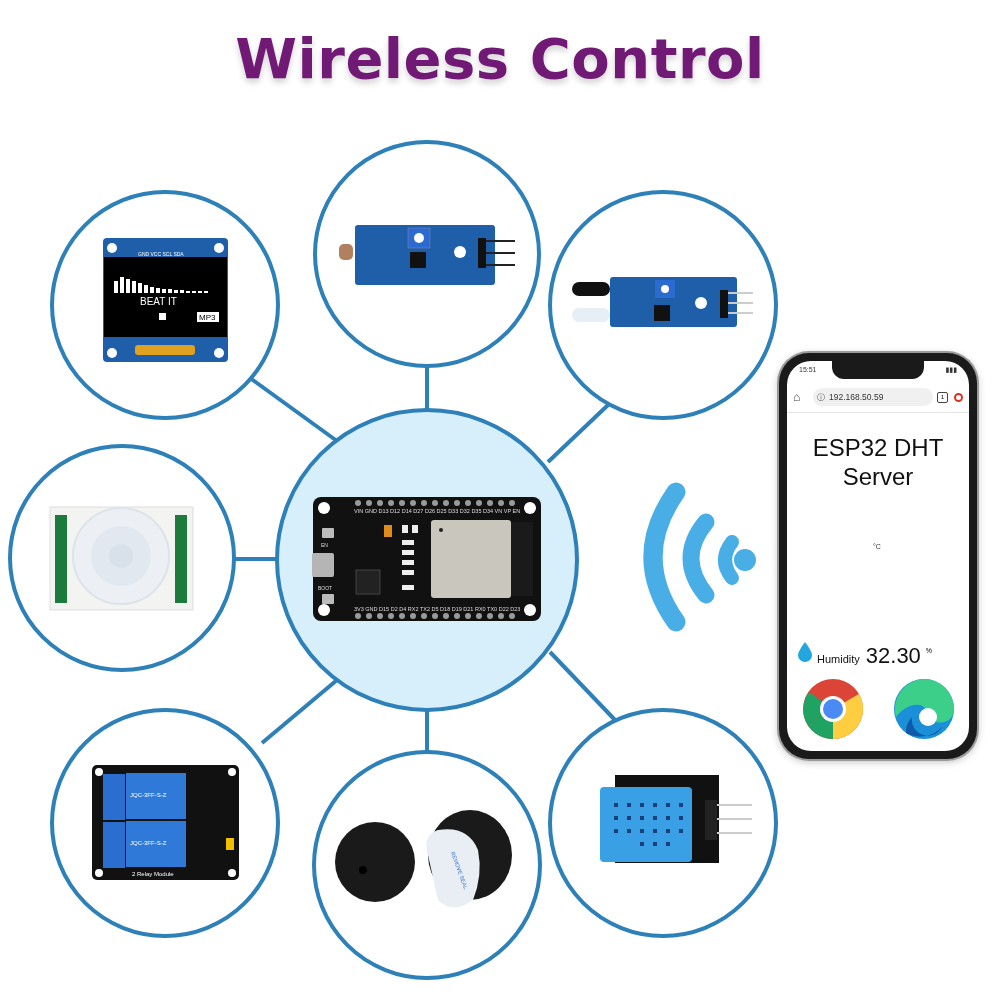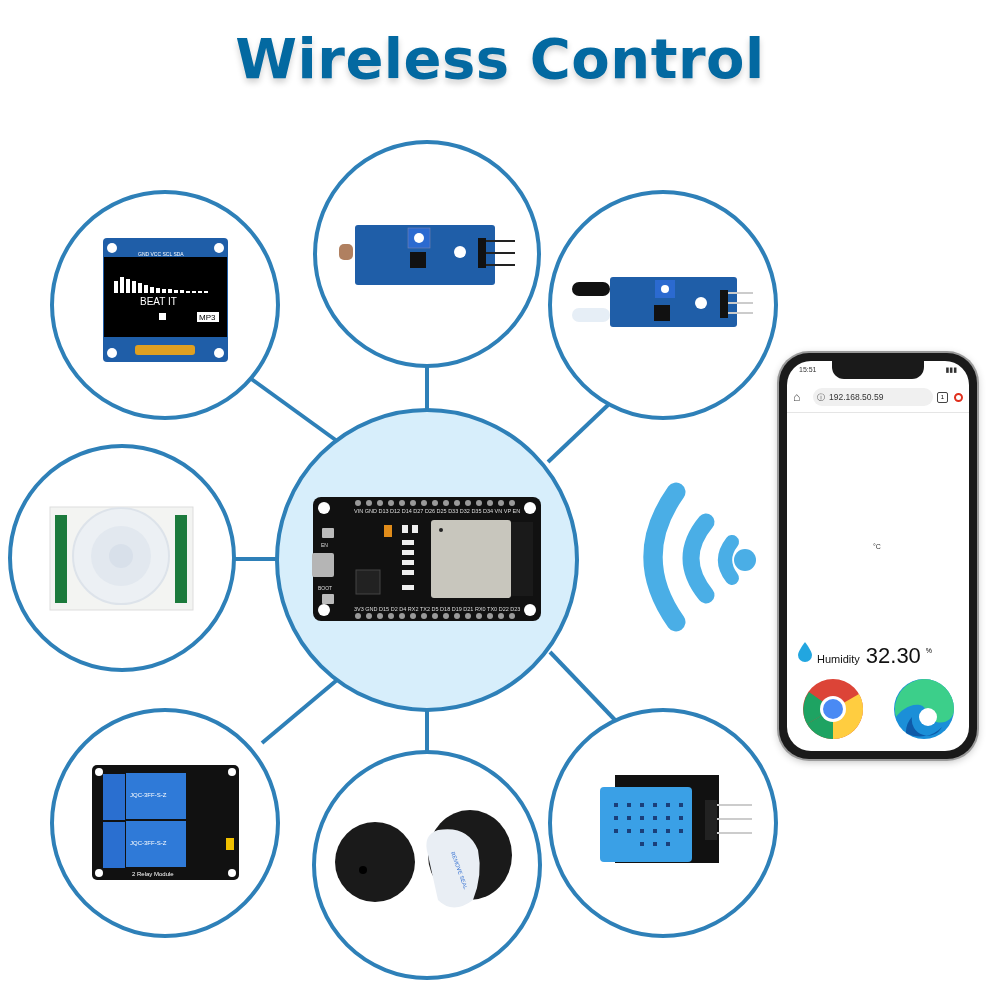--- a/index.html
+++ b/index.html
@@ -1,17 +1,17 @@
 <!DOCTYPE html>
 <html><head>
 <meta charset="utf-8">
 <style>
   html,body{margin:0;padding:0;background:#fff;}
   body{width:1000px;height:1000px;position:relative;overflow:hidden;font-family:"Liberation Sans","DejaVu Sans",sans-serif;}
-  .title{position:absolute;left:0;top:26px;width:1000px;text-align:center;font-family:"DejaVu Sans","Liberation Sans",sans-serif;font-weight:bold;font-size:56px;color:#0369a1;letter-spacing:0.5px;text-shadow:0 4px 6px rgba(0,0,0,0.18);}
+  .title{position:absolute;left:0;top:26px;width:1000px;text-align:center;font-family:"DejaVu Sans","Liberation Sans",sans-serif;font-weight:bold;font-size:56px;color:#701a75;letter-spacing:0.5px;text-shadow:0 4px 6px rgba(0,0,0,0.18);}
   svg.diagram{position:absolute;left:0;top:0;}
   .phone{position:absolute;left:779px;top:353px;width:198px;height:406px;border-radius:30px;background:#1a1a1a;box-shadow:0 0 0 2px #9a9a9a,0 2px 8px rgba(0,0,0,0.3);}
   .screen{position:absolute;left:8px;top:8px;right:8px;bottom:8px;border-radius:24px;background:#fff;overflow:hidden;}
   .notch{position:absolute;left:50%;top:0;width:92px;height:18px;margin-left:-46px;background:#1a1a1a;border-radius:0 0 12px 12px;}
   .statusbar{position:absolute;left:12px;top:5px;font-size:7px;color:#333;}
   .statusright{position:absolute;right:12px;top:5px;font-size:7px;color:#333;}
   .urlbar{position:absolute;left:6px;top:25px;right:6px;height:22px;display:flex;align-items:center;}
   .home-icon{font-size:12px;color:#444;width:16px;}
   .url{flex:1;height:18px;border-radius:9px;background:#f0f0f0;font-size:8.5px;color:#333;display:flex;align-items:center;padding-left:4px;margin:0 4px;}
   .url .info{font-size:8px;margin-right:4px;color:#555;}
@@ -257,20 +257,22 @@
       <span class="home-icon">⌂</span>
       <div class="url">
         <span class="info">ⓘ</span>
         <span>192.168.50.59</span>
       </div>
       <span class="tabs-icon">1</span>
       <span class="opera-icon"></span>
     </div>
     <div class="divider"></div>
     <div class="h1">
+      <div>ESP32 DHT</div>
+      <div>Server</div>
     </div>
     <div class="unit" style="top:182px;left:86px;">°C</div>
     <div class="row" style="top:232px;margin-top:48px;">
       <svg width="16" height="22" viewBox="0 0 16 22">
           <path d="M8 1 C8 1 1 10 1 14 A7 7 0 0 0 15 14 C15 10 8 1 8 1Z" fill="#22a6e0"></path>
         </svg>
       <span class="lbl">Humidity</span>
       <span class="val">32.30</span>
       <span style="font-size:7px;margin-left:5px;position:relative;top:-10px;">%</span>
     </div>

